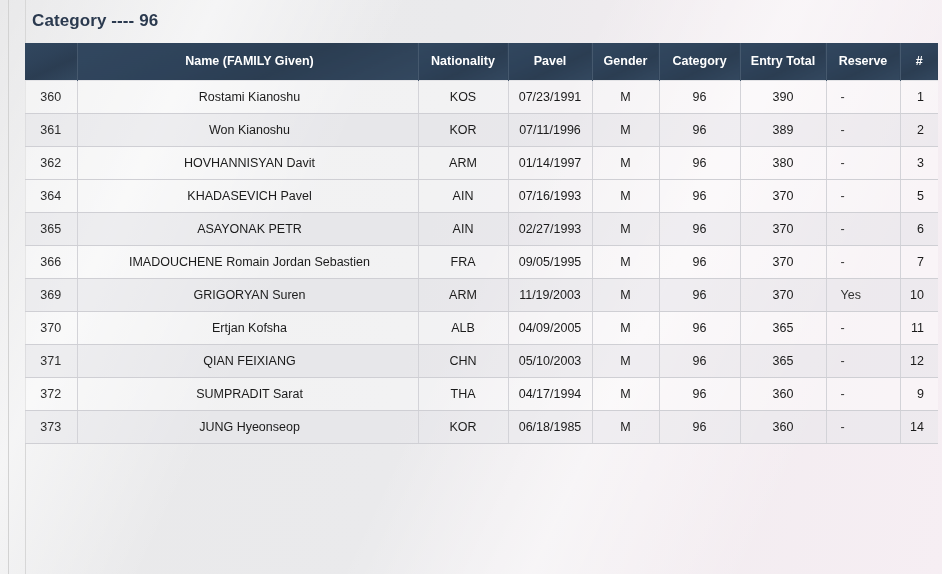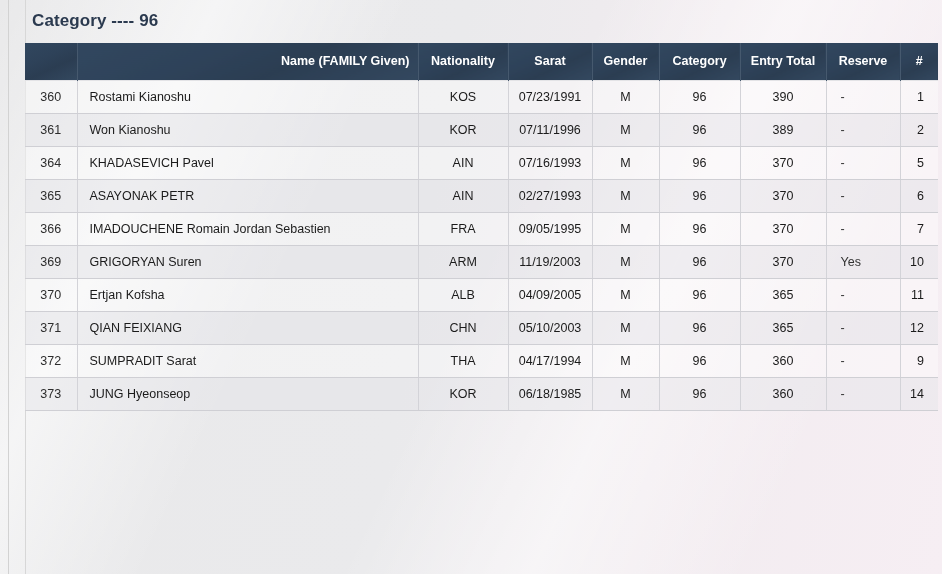--- a/index.html
+++ b/index.html
@@ -84,21 +84,21 @@
     height: 37px;
     padding: 0 8px;
     border-right: 1px solid #46596e;
     white-space: nowrap;
     box-sizing: border-box;
   }
   .entry-table thead th.th-id {
     border-right: 1px solid #46596e;
   }
   .entry-table thead th.th-name {
-    text-align: right;
+    text-align: center;
     padding-left: 12px;
   }
   .entry-table thead th:last-child {
     border-right: none;
   }
 
   .entry-table tbody td {
     height: 33px;
     padding: 0 8px;
     text-align: center;
@@ -110,21 +110,21 @@
     text-overflow: ellipsis;
     box-sizing: border-box;
   }
   .entry-table tbody td:last-child {
     border-right: none;
   }
   .entry-table tbody td.cell-id {
     color: #2d2d2d;
   }
   .entry-table tbody td.cell-name {
-    text-align: left;
+    text-align: center;
     padding-left: 12px;
   }
   .entry-table tbody td.cell-reserve {
     text-align: left;
     padding-left: 14px;
     color: #333;
   }
   .entry-table tbody td.cell-rank {
     text-align: right;
     padding-right: 14px;
@@ -164,21 +164,21 @@
       <col style="width:81px">
       <col style="width:86px">
       <col style="width:74px">
       <col style="width:38px">
     </colgroup>
     <thead>
       <tr>
         <th class="th-id"></th>
         <th class="th-name">Name (FAMILY Given)</th>
         <th>Nationality</th>
-        <th>Sarat</th>
+        <th>Pavel</th>
         <th>Gender</th>
         <th>Category</th>
         <th>Entry Total</th>
         <th>Reserve</th>
         <th>#</th>
       </tr>
     </thead>
     <tbody id="table-body">
         <tr class="row-even">
           <td class="cell-id">360</td>
@@ -196,20 +196,31 @@
           <td class="cell-name">Won Kianoshu</td>
           <td class="cell-nationality">KOR</td>
           <td class="cell-born">07/11/1996</td>
           <td class="cell-gender">M</td>
           <td class="cell-category">96</td>
           <td class="cell-entry-total">389</td>
           <td class="cell-reserve">-</td>
           <td class="cell-rank">2</td>
         </tr>
         <tr class="row-even">
+          <td class="cell-id">362</td>
+          <td class="cell-name">HOVHANNISYAN Davit</td>
+          <td class="cell-nationality">ARM</td>
+          <td class="cell-born">01/14/1997</td>
+          <td class="cell-gender">M</td>
+          <td class="cell-category">96</td>
+          <td class="cell-entry-total">380</td>
+          <td class="cell-reserve">-</td>
+          <td class="cell-rank">3</td>
+        </tr>
+        <tr class="row-even">
           <td class="cell-id">364</td>
           <td class="cell-name">KHADASEVICH Pavel</td>
           <td class="cell-nationality">AIN</td>
           <td class="cell-born">07/16/1993</td>
           <td class="cell-gender">M</td>
           <td class="cell-category">96</td>
           <td class="cell-entry-total">370</td>
           <td class="cell-reserve">-</td>
           <td class="cell-rank">5</td>
         </tr>

